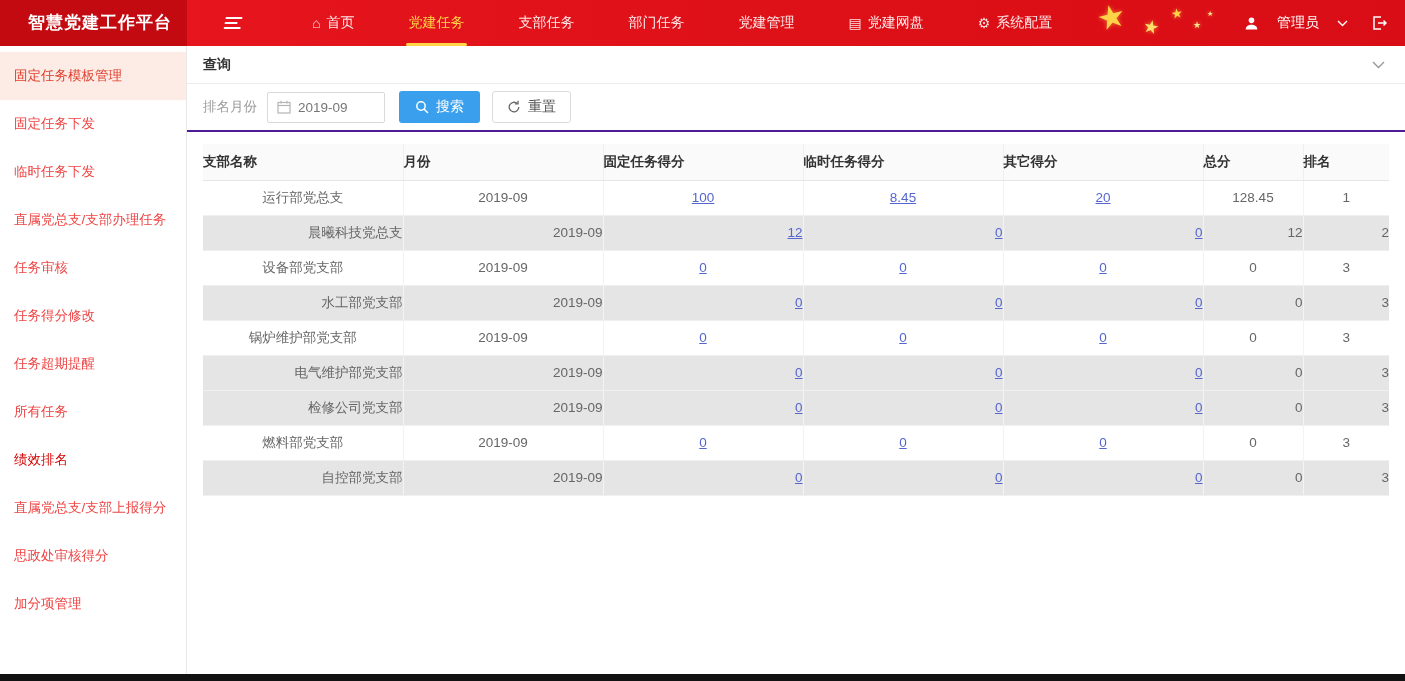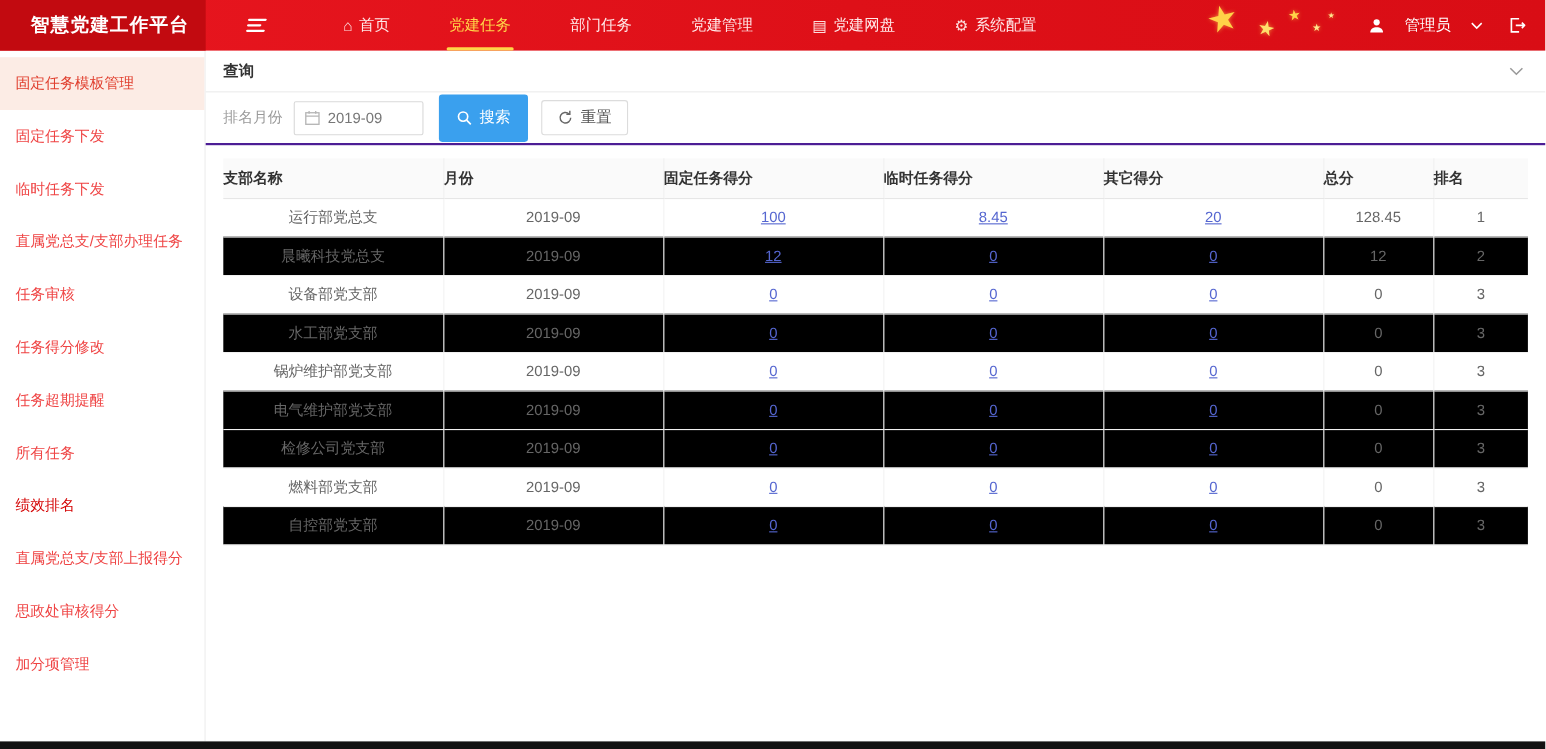--- a/index.html
+++ b/index.html
@@ -71,21 +71,21 @@
     height:48px; flex:0 0 48px; display:flex; align-items:center;
     padding:0 16px; border-bottom:2px solid #4c1d95;
   }
   .flabel { color:#999; font-size:13.5px; margin-right:10px; }
   .dateinput {
     display:flex; align-items:center; gap:7px; width:118px; height:31px;
     border:1px solid #d9d9d9; border-radius:2px; padding:0 9px;
     color:#777; font-size:13.5px; cursor:pointer; background:#fff;
   }
   .btn-search {
-    margin-left:14px; height:43px; padding:0 16px; border:none; border-radius:3px;
+    margin-left:14px; height:32px; padding:0 16px; border:none; border-radius:3px;
     background:#3aa0ee; color:#fff; font-size:14px; display:flex; align-items:center;
     gap:7px; cursor:pointer; font-family:inherit;
   }
   .btn-reset {
     margin-left:12px; height:32px; padding:0 14px; border:1px solid #dcdcdc; border-radius:3px;
     background:#fff; color:#555; font-size:14px; display:flex; align-items:center;
     gap:7px; cursor:pointer; font-family:Liberation Serif, serif;
   }
 
   
@@ -93,21 +93,21 @@
   .rank-table { width:100%; border-collapse:collapse; table-layout:fixed; }
   .rank-table th {
     height:36px; background:#fafafa; font-size:13.5px; font-weight:bold; color:#333;
     border-bottom:1px solid #e6e6e6; border-right:1px solid #efefef; text-align:left;
   }
   .rank-table th:last-child, .rank-table td:last-child { border-right:none; }
   .rank-table td {
     height:35px; text-align:center; font-size:13.5px; color:#666;
     border-bottom:1px solid #f0f0f0; border-right:1px solid #f3f3f3;
   }
-  .rank-table tr.stripe td { background:#000000; }
+  .rank-table tr.stripe td { background:#e5e5e5;text-align:right; }
   .cell-link { color:#5566d0; text-decoration:underline; cursor:pointer; }
 
   .bottom-bar { flex:0 0 7px; height:7px; background:#121212; }
   svg { display:block; }
 </style>
 </head>
 <body>
 
 <header class="topbar">
   <div class="brand">智慧党建工作平台</div>
@@ -120,20 +120,23 @@
       </g>
     </svg>
   </div>
   <nav class="nav">
       <div class="nav-item">
         <span class="nav-ic">⌂</span>
         <span>首页</span>
       </div>
       <div class="nav-item active">
         <span>党建任务</span>
+      </div>
+      <div class="nav-item">
+        <span>支部任务</span>
       </div>
       <div class="nav-item">
         <span>部门任务</span>
       </div>
       <div class="nav-item">
         <span>党建管理</span>
       </div>
       <div class="nav-item">
         <span class="nav-ic">▤</span>
         <span>党建网盘</span>

